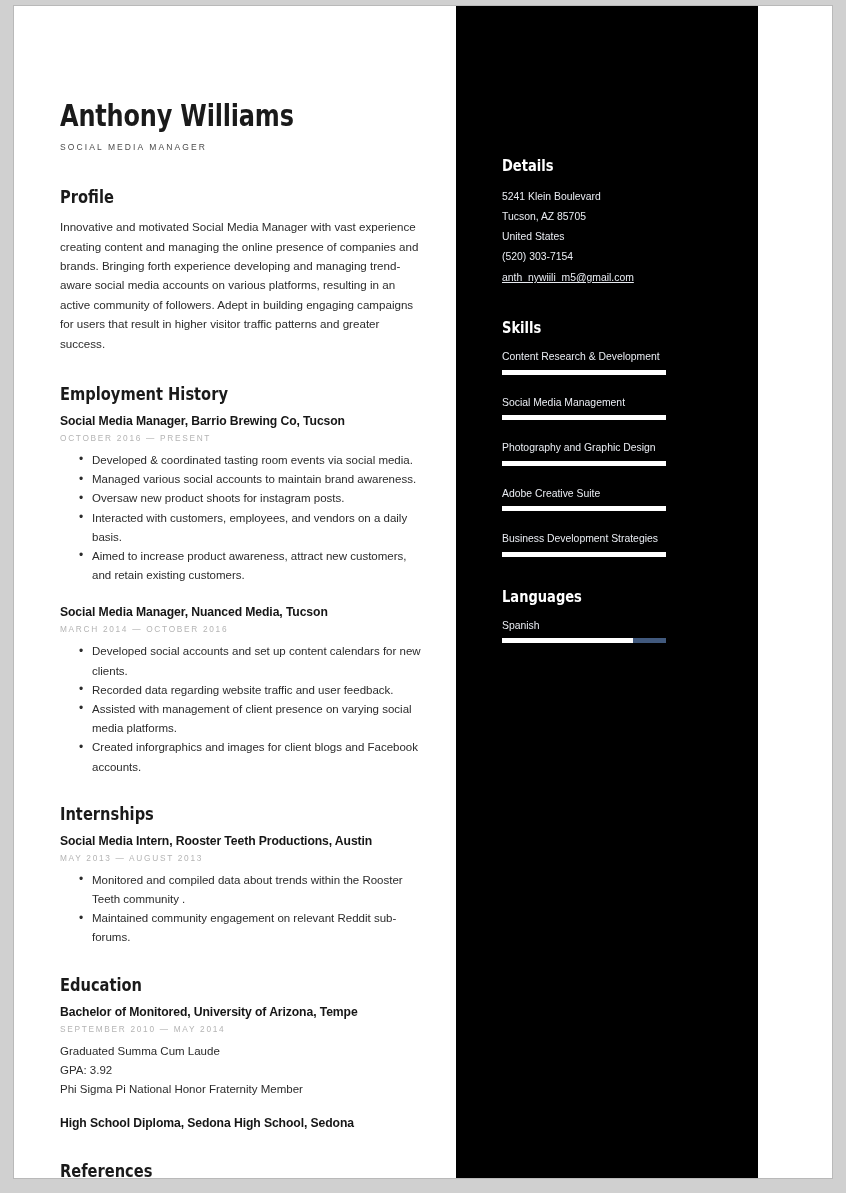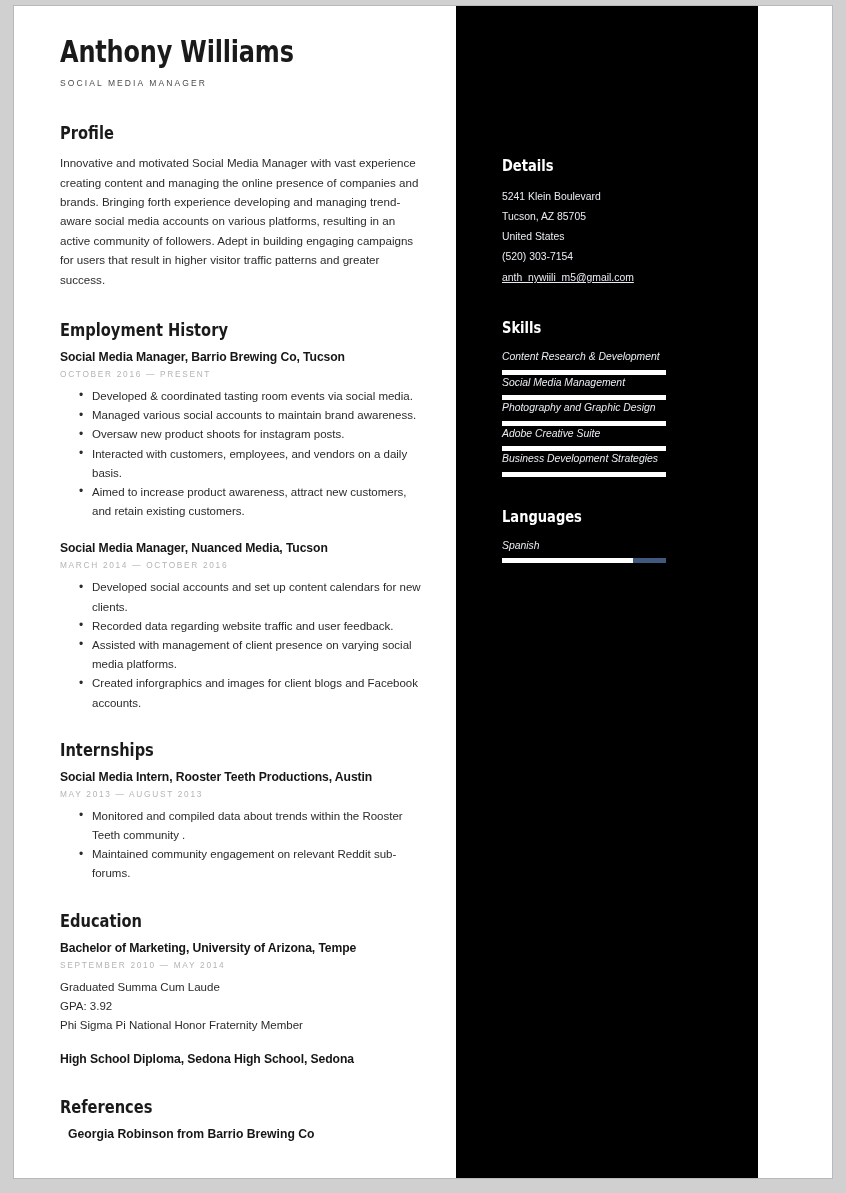--- a/index.html
+++ b/index.html
@@ -23,21 +23,21 @@
     background: #ffffff;
     box-shadow: 0 0 0 1px #b9b9b9;
     overflow: hidden;
     display: flex;
   }
 
   
   .main-col {
     width: 442px;
     box-sizing: border-box;
-    padding: 28px 30px 0 46px;
+    padding: 92px 30px 0 46px;
     background: #fff;
   }
 
   .name {
     font-family: "Liberation Sans Narrow", "DejaVu Sans Condensed", "Liberation Sans", sans-serif;
     font-size: 31px;
     font-weight: bold;
     letter-spacing: -0.2px;
     color: #1a1a1a;
     line-height: 1.1;
@@ -151,21 +151,21 @@
     line-height: 20px;
     color: #e9ecf2;
   }
   .detail-line.email {
     text-decoration: underline;
     color: #e9ecf2;
     display: inline-block;
   }
 
   .skills-block { margin-top: 30px; }
-  .skill { margin-bottom: 0; font-style: italic; }
+  .skill { margin-bottom: 20px; }
   .skill-label {
     font-size: 10.4px;
     line-height: 15.5px;
     color: #e9ecf2;
     margin-bottom: 5px;
   }
   .bar-track {
     position: relative;
     height: 5px;
     width: 164px;
@@ -226,21 +226,21 @@
           <ul class="bullets">
             <li>Monitored and compiled data about trends within the Rooster Teeth community .</li>
             <li>Maintained community engagement on relevant Reddit sub-forums.</li>
           </ul>
         </div>
       </div>
 
     <h2 class="section-title sec-gap-edu">Education</h2>
     <div id="education-entries">
         <div class="entry">
-          <div class="entry-title">Bachelor of Marketing, University of Arizona, Tempe</div>
+          <div class="entry-title">Bachelor of Monitored, University of Arizona, Tempe</div>
           <div class="entry-dates">SEPTEMBER 2010 — MAY 2014</div>
           <div class="plain-lines">
             <div>Graduated Summa Cum Laude</div>
             <div>GPA: 3.92</div>
             <div>Phi Sigma Pi National Honor Fraternity Member</div>
           </div>
         </div>
         <div class="entry entry-gap-sm">
           <div class="entry-title">High School Diploma, Sedona High School, Sedona</div>
         </div>

